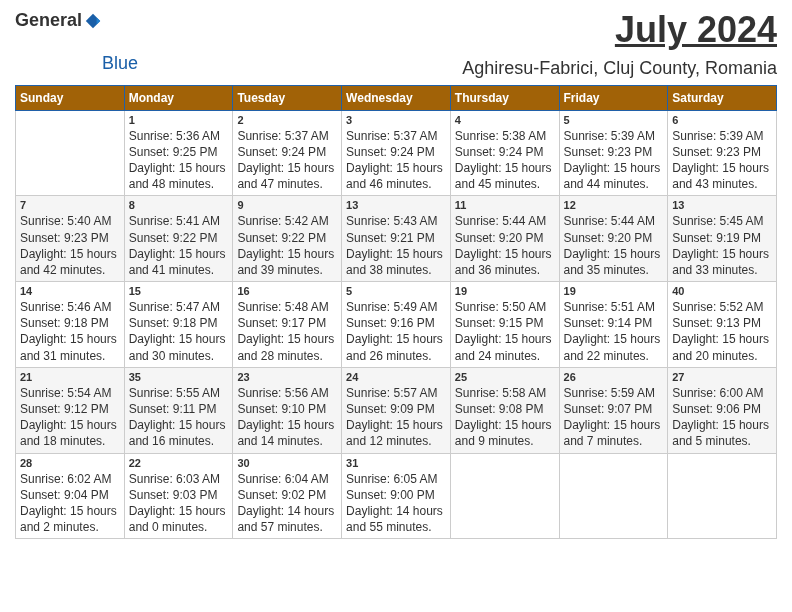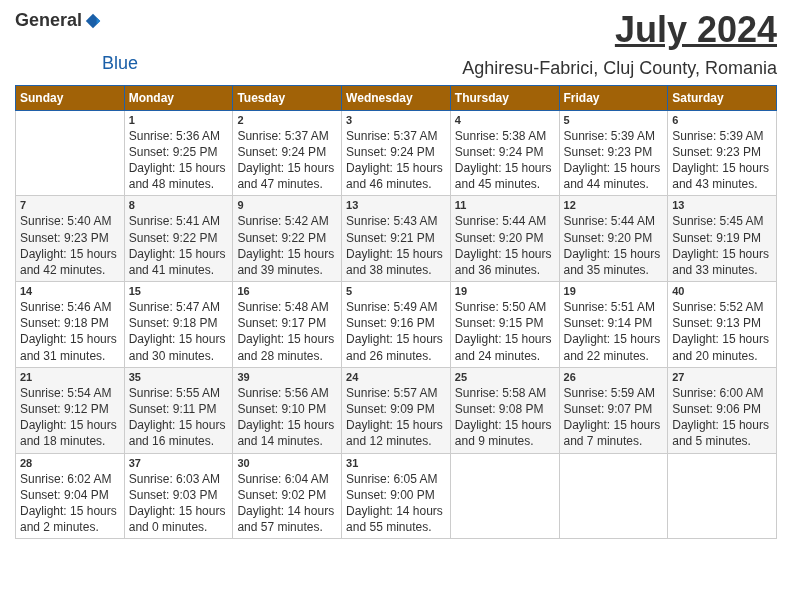--- a/index.html
+++ b/index.html
@@ -224,21 +224,21 @@
         <tr>
           <td>
             <span class="day-number">21</span>
             <div class="cell-content">Sunrise: 5:54 AM<br>Sunset: 9:12 PM<br>Daylight: 15 hours and 18 minutes.</div>
           </td>
           <td>
             <span class="day-number">35</span>
             <div class="cell-content">Sunrise: 5:55 AM<br>Sunset: 9:11 PM<br>Daylight: 15 hours and 16 minutes.</div>
           </td>
           <td>
-            <span class="day-number">39</span>
+            <span class="day-number">23</span>
             <div class="cell-content">Sunrise: 5:56 AM<br>Sunset: 9:10 PM<br>Daylight: 15 hours and 14 minutes.</div>
           </td>
           <td>
             <span class="day-number">24</span>
             <div class="cell-content">Sunrise: 5:57 AM<br>Sunset: 9:09 PM<br>Daylight: 15 hours and 12 minutes.</div>
           </td>
           <td>
             <span class="day-number">25</span>
             <div class="cell-content">Sunrise: 5:58 AM<br>Sunset: 9:08 PM<br>Daylight: 15 hours and 9 minutes.</div>
           </td>
@@ -250,21 +250,21 @@
             <span class="day-number">27</span>
             <div class="cell-content">Sunrise: 6:00 AM<br>Sunset: 9:06 PM<br>Daylight: 15 hours and 5 minutes.</div>
           </td>
         </tr>
         <tr>
           <td>
             <span class="day-number">28</span>
             <div class="cell-content">Sunrise: 6:02 AM<br>Sunset: 9:04 PM<br>Daylight: 15 hours and 2 minutes.</div>
           </td>
           <td>
-            <span class="day-number">37</span>
+            <span class="day-number">22</span>
             <div class="cell-content">Sunrise: 6:03 AM<br>Sunset: 9:03 PM<br>Daylight: 15 hours and 0 minutes.</div>
           </td>
           <td>
             <span class="day-number">30</span>
             <div class="cell-content">Sunrise: 6:04 AM<br>Sunset: 9:02 PM<br>Daylight: 14 hours and 57 minutes.</div>
           </td>
           <td>
             <span class="day-number">31</span>
             <div class="cell-content">Sunrise: 6:05 AM<br>Sunset: 9:00 PM<br>Daylight: 14 hours and 55 minutes.</div>
           </td>

